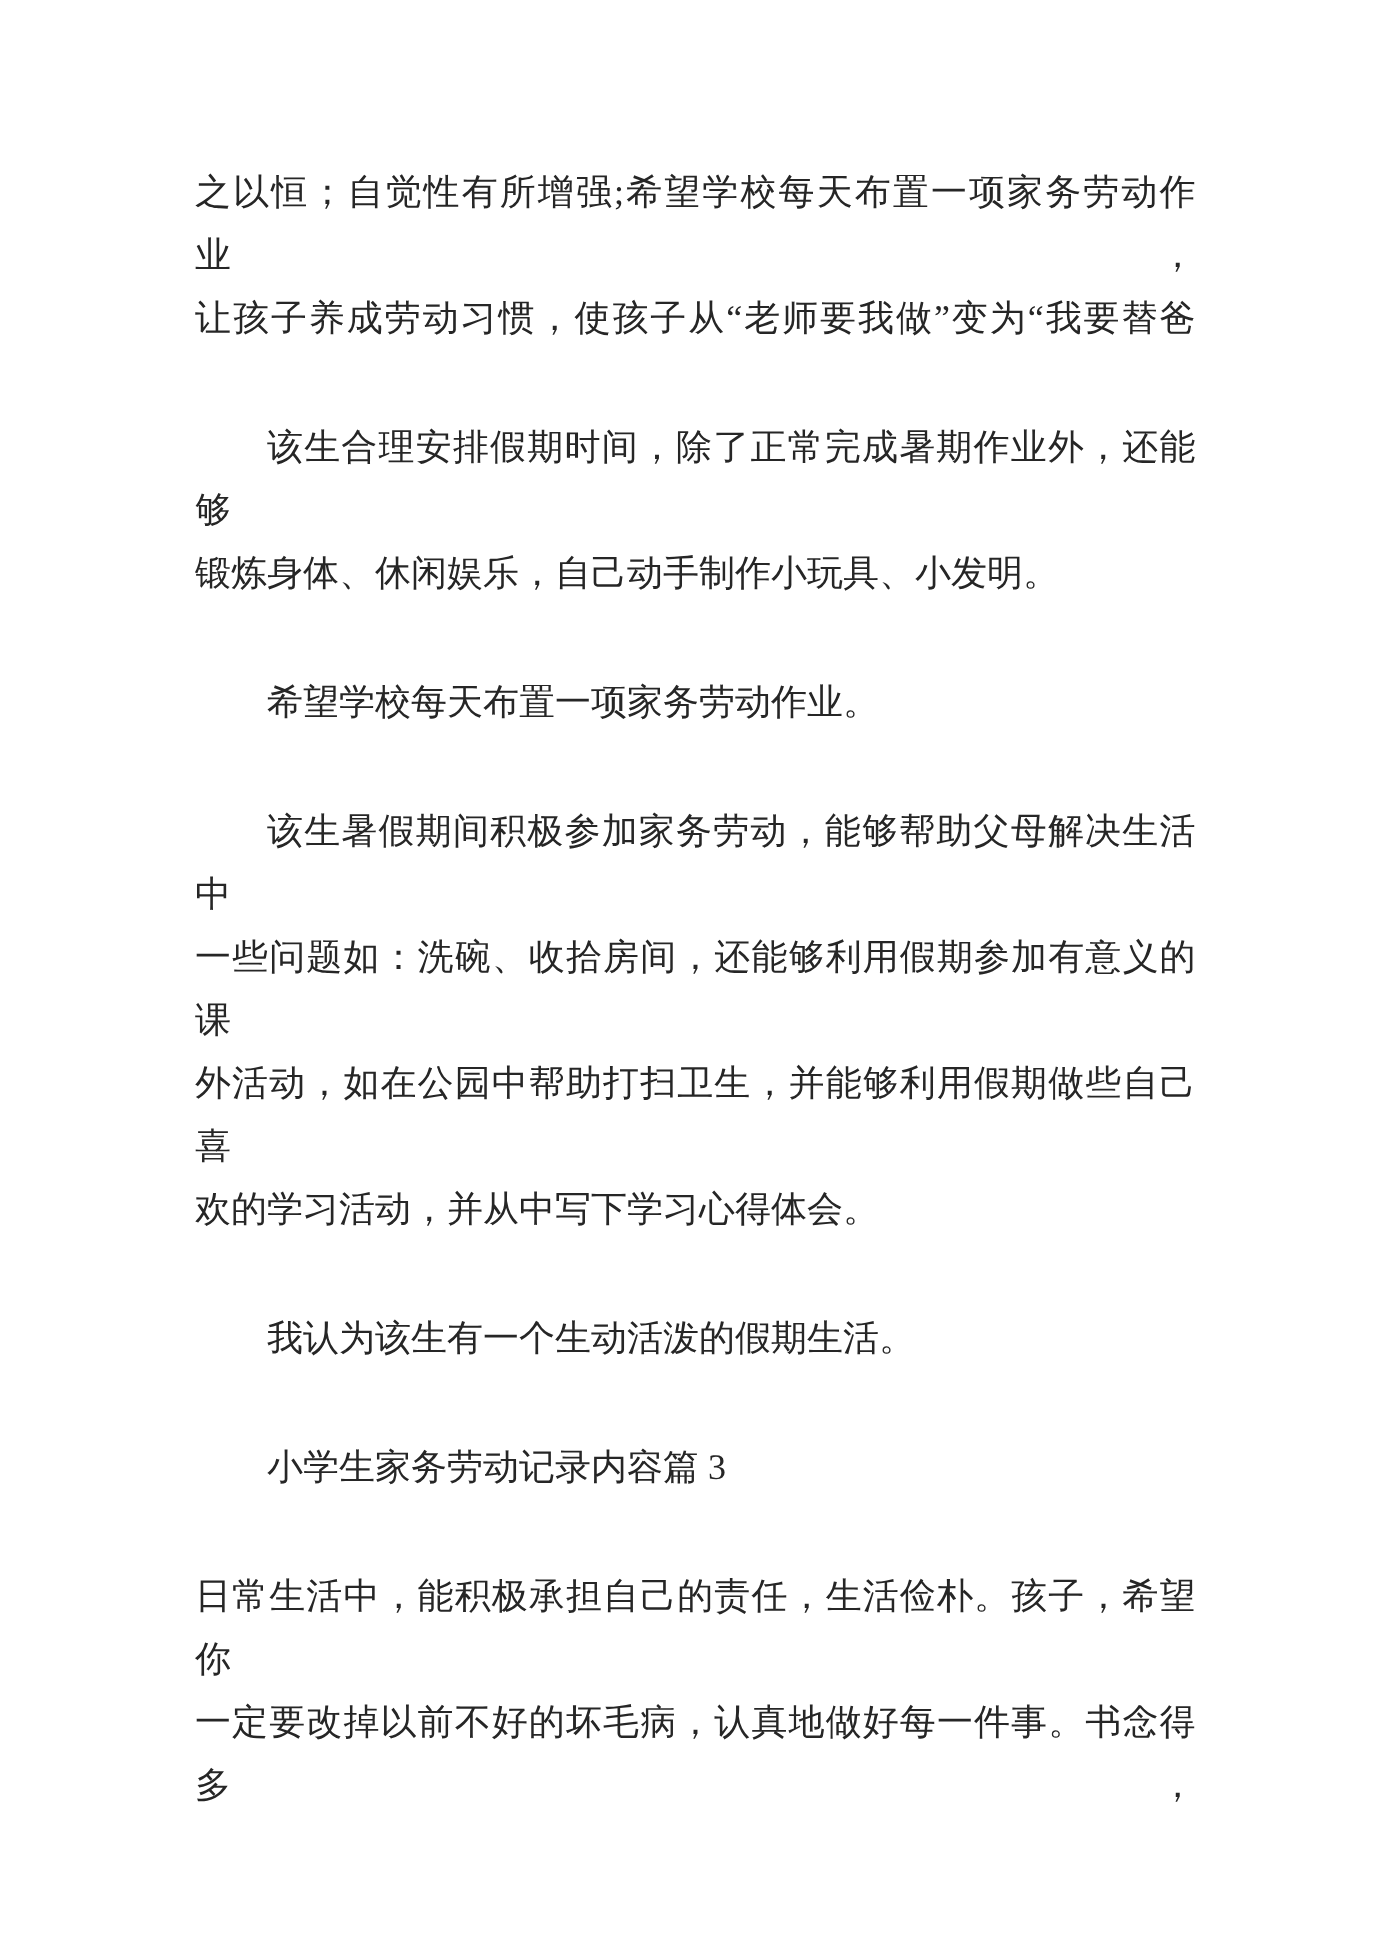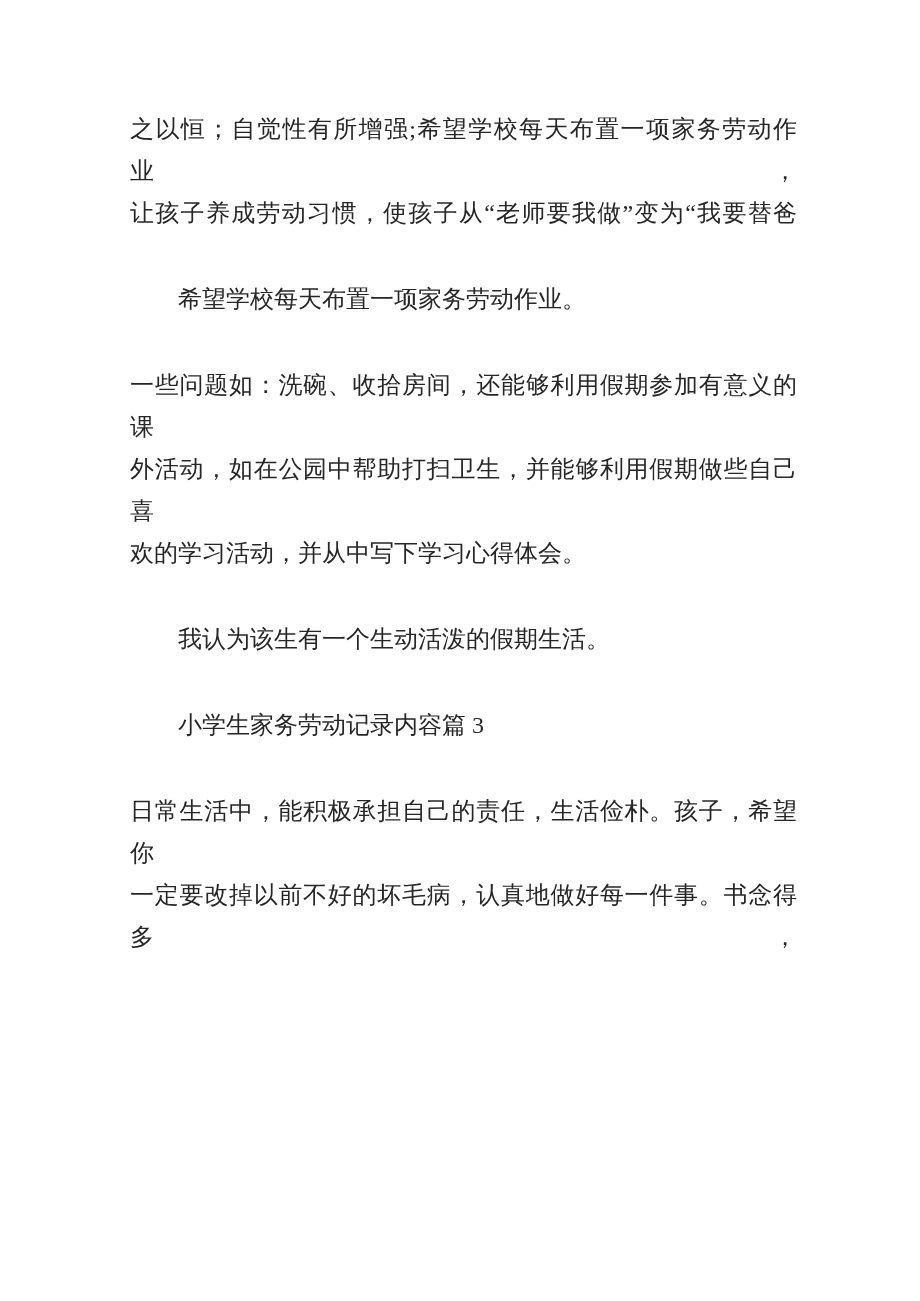--- a/index.html
+++ b/index.html
@@ -45,23 +45,28 @@
 </head>
 <body>
 
 <div class="page">
   <div class="text-block">
       <div class="para">
         <div class="line first">之以恒；自觉性有所增强;希望学校每天布置一项家务劳动作业，</div>
         <div class="line">让孩子养成劳动习惯，使孩子从“老师要我做”变为“我要替爸</div>
       </div>
       <div class="para indent">
+        <div class="line first">该生合理安排假期时间，除了正常完成暑期作业外，还能够</div>
+        <div class="line last">锻炼身体、休闲娱乐，自己动手制作小玩具、小发明。</div>
+      </div>
+      <div class="para indent">
         <div class="line first last">希望学校每天布置一项家务劳动作业。</div>
       </div>
       <div class="para indent">
+        <div class="line first">该生暑假期间积极参加家务劳动，能够帮助父母解决生活中</div>
         <div class="line">一些问题如：洗碗、收拾房间，还能够利用假期参加有意义的课</div>
         <div class="line">外活动，如在公园中帮助打扫卫生，并能够利用假期做些自己喜</div>
         <div class="line last">欢的学习活动，并从中写下学习心得体会。</div>
       </div>
       <div class="para indent">
         <div class="line first last">我认为该生有一个生动活泼的假期生活。</div>
       </div>
       <div class="para indent">
         <div class="line first last">小学生家务劳动记录内容篇 3</div>
       </div>

